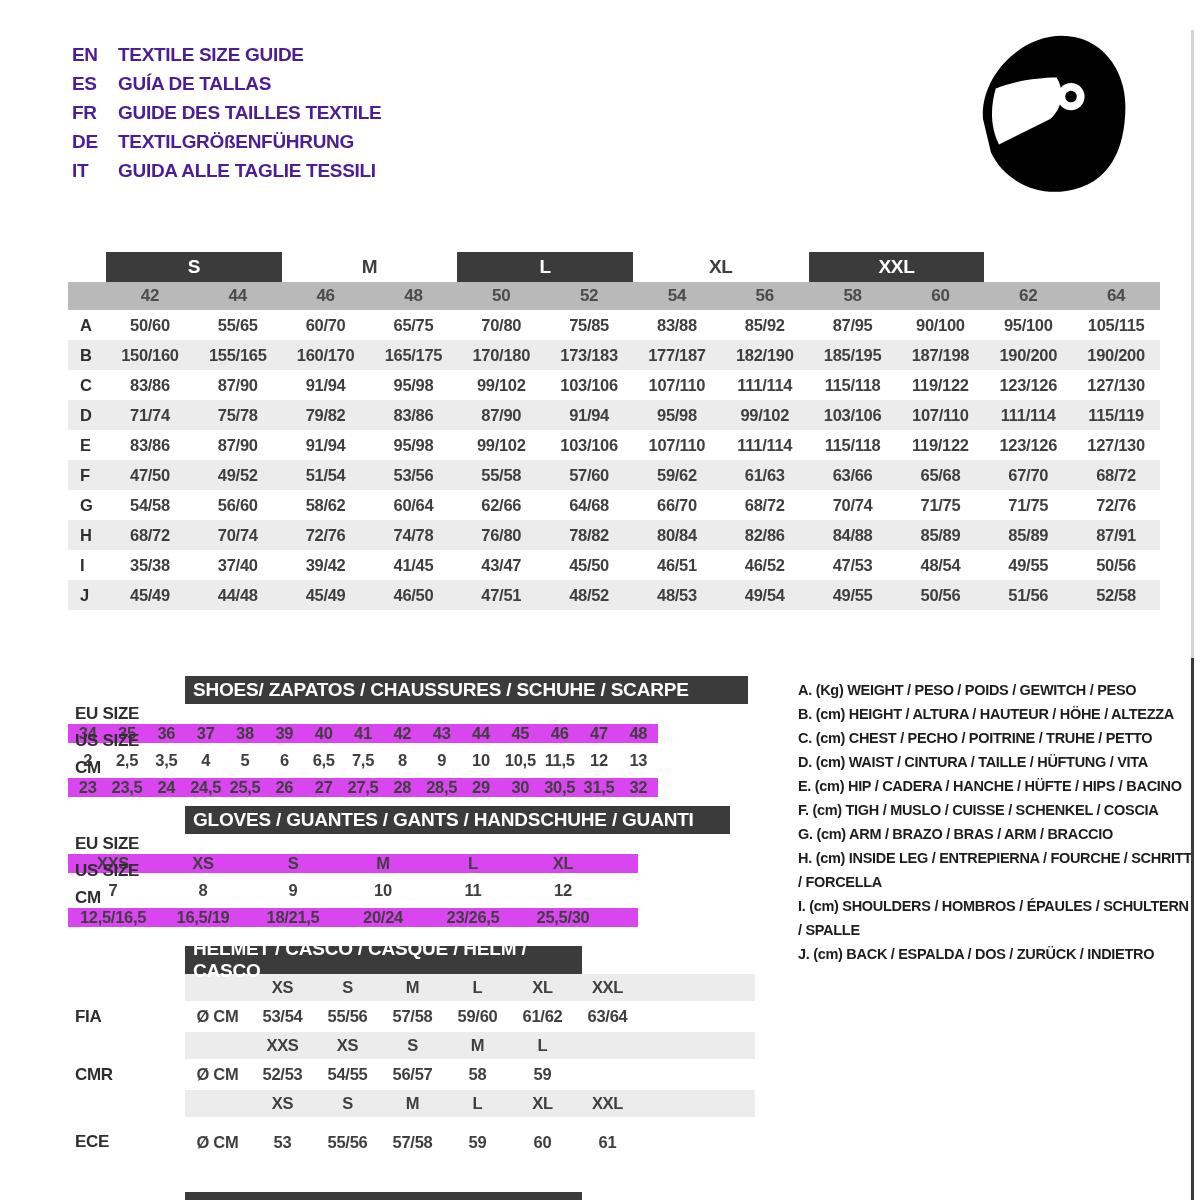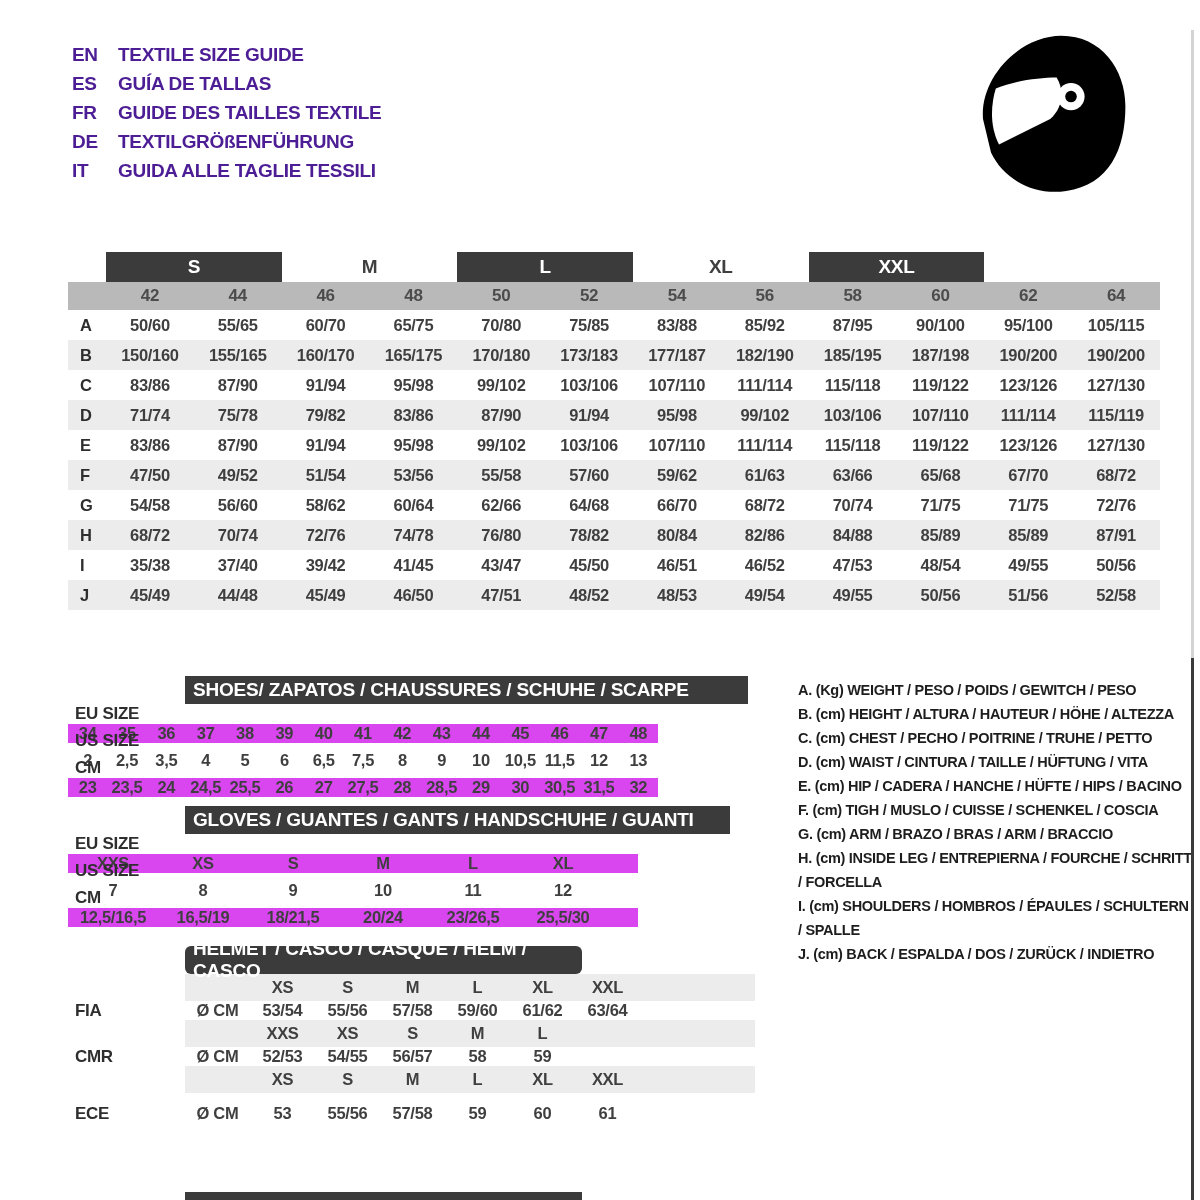--- a/index.html
+++ b/index.html
@@ -34,35 +34,35 @@
   
   .section { position:absolute; left:68px; }
   #shoes-section  { top:676px; }
   #gloves-section { top:806px; }
   #helmet-section { top:946px; }
   .sec-bar { margin-left:117px; height:28px; background:#3b3b3b; color:#fff;
              font-size:19px; display:flex; align-items:center; padding-left:8px;
              box-sizing:border-box; letter-spacing:-0.2px; }
   #shoes-section  .sec-bar { width:563px; }
   #gloves-section .sec-bar { width:545px; }
-  #helmet-section .sec-bar { width:397px;border-radius:6px; }
+  #helmet-section .sec-bar { width:397px; }
   .sec-row { display:flex; height:27px; align-items:stretch;flex-direction:column; }
   .sec-label { width:117px; padding-left:7px; box-sizing:border-box; font-size:17px;
                color:#2e2e2e; display:flex; align-items:center; }
   .sec-values { display:grid; align-items:center; }
   #shoes-section  .sec-values { width:590px; grid-template-columns:repeat(15,1fr); }
   #gloves-section .sec-values { width:570px; grid-template-columns:repeat(6,90px); }
   .sec-values.shaded { background:#d946ef; }
   .sec-cell { text-align:center; font-size:16.5px; }
 
   
   .helm-sizes { margin-left:117px; width:570px; height:27px; background:#ececec;
                 display:grid; grid-template-columns:65px repeat(6,65px); align-items:center; }
-  .helm-values { display:flex; align-items:center; height:19px; }
-  .helm-values.tall { height:35px; align-items:center; padding-top:6px; box-sizing:border-box; }
+  .helm-values { display:flex; align-items:center; height:31px; }
+  .helm-values.tall { height:35px; align-items:flex-end; padding-top:6px; box-sizing:border-box; }
   .helm-grid { display:grid; grid-template-columns:65px repeat(6,65px); align-items:center; width:507px; }
 
   
   #legend { left:798px; top:678px; width:396px; font-size:14.5px; line-height:24px; color:#1d1d1d; }
 
   
   #edge-line-top    { left:1191px; top:30px;  width:3px; height:628px; background:#d4d4d4; }
   #edge-line-bottom { left:1191px; top:658px; width:3px; height:542px; background:#3a3a3a; }
   #bottom-cut-bar   { left:185px;  top:1192px; width:397px; height:8px; background:#3b3b3b; }
 </style>

